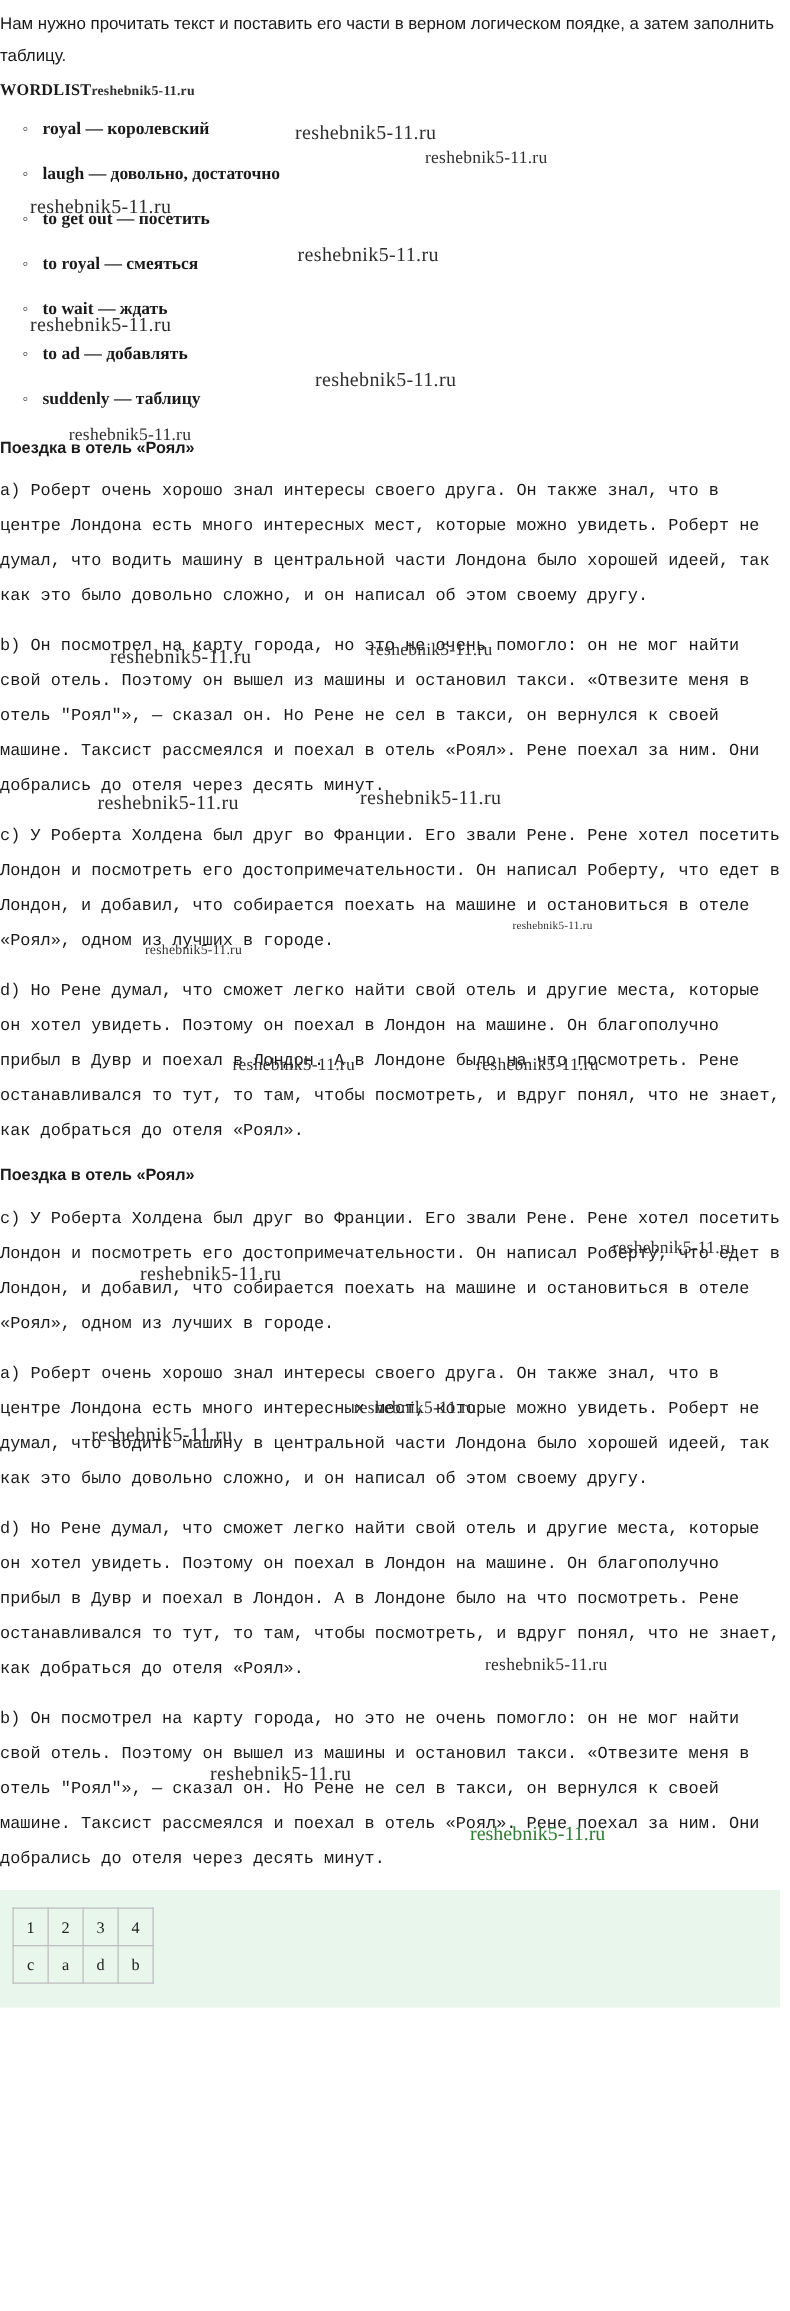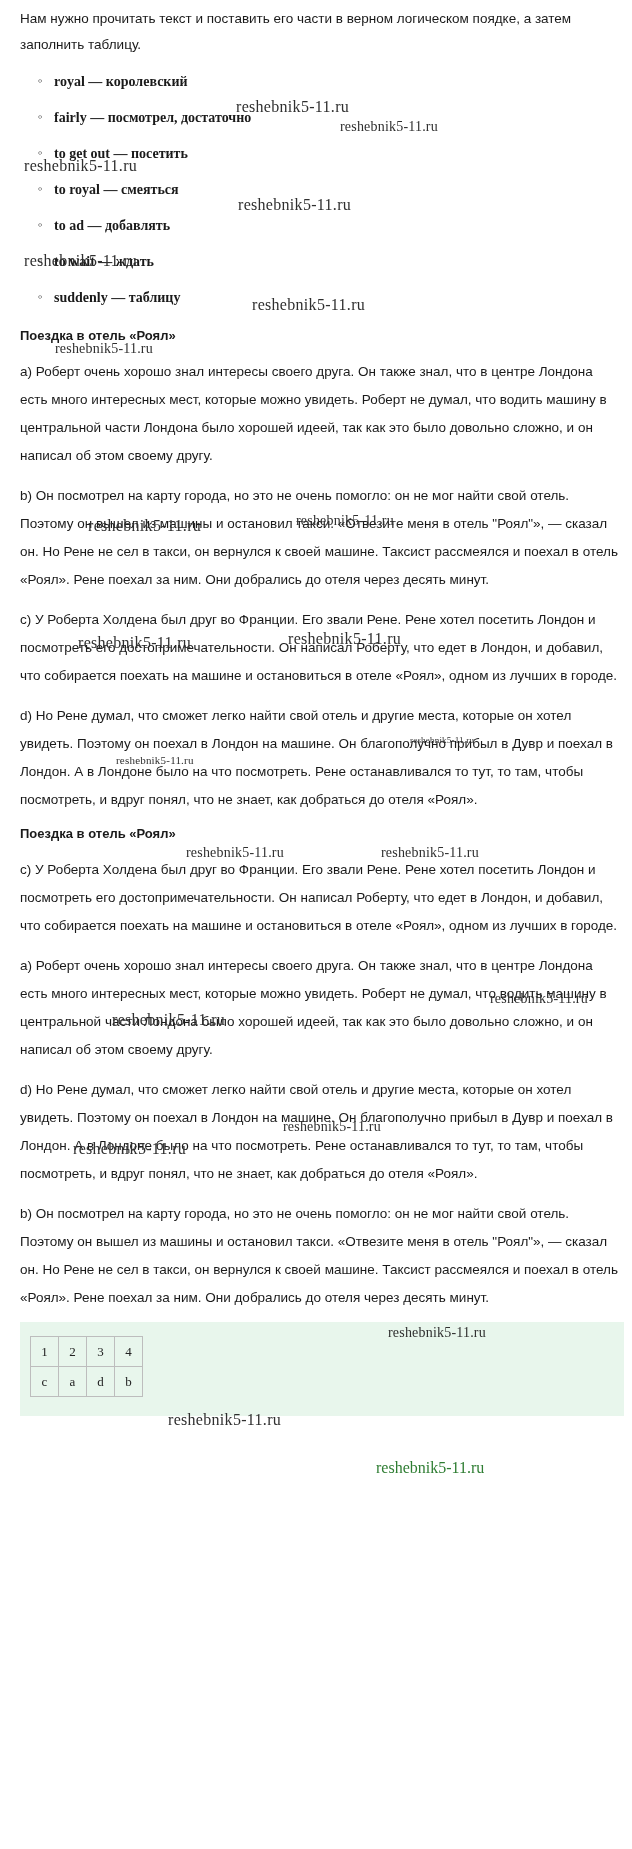--- a/index.html
+++ b/index.html
@@ -10,21 +10,21 @@
     width: 632px;
     background: #ffffff;
     font-family: "Liberation Sans", sans-serif;
     color: #1a1a1a;
     position: relative;
   }
   .page {
     position: relative;
     width: 632px;
     min-height: 1849px;
-    padding: 6px 8px 0 20px;
+    padding: 6px 8px 0 0;
     box-sizing: border-box;
     overflow: hidden;
   }
   .intro {
     font-size: 13.5px;
     line-height: 26px;
     margin: 0 0 4px 0;
   }
   .wordlist-title {
     font-weight: bold;
@@ -58,20 +58,21 @@
     font-weight: bold;
     font-size: 13px;
     margin: 10px 0 2px 0;
     line-height: 20px;
   }
   p.para {
     font-size: 13.5px;
     line-height: 28px;
     margin: 12px 0 2px 0;
     text-align: left;
+    font-family: Liberation Mono, monospace;
   }
   table.answers {
     border-collapse: collapse;
     margin-top: 8px;
     margin-left: 2px;
   }
   table.answers td {
     border: 1px solid #bdbdbd;
     width: 25px;
     height: 27px;
@@ -102,28 +103,31 @@
   .wm.xs  { font-size: 9px; letter-spacing: .2px; }
   .wm.green { color: #2e7d32; font-size: 16px; }
 </style>
 </head>
 <body>
 
 <div class="page">
 
   <p class="intro">Нам нужно прочитать текст и поставить его части в верном логическом поядке, а затем заполнить таблицу.</p>
 
+  <div class="wordlist-title">
+    <span>WORDLIST</span><span class="wm sm" style="position:relative;left:0;top:0;display:inline;">reshebnik5-11.ru</span>
+  </div>
 
   <ul class="wordlist">
     <li>royal — королевский</li>
-    <li>fairly — посмотрел, достаточно</li>
+    <li>laugh — довольно, достаточно</li>
     <li>to get out — посетить</li>
     <li>to royal — смеяться</li>
+    <li>to wait — ждать</li>
     <li> to ad — добавлять</li>
-    <li>to wait — ждать</li>
     <li>suddenly — таблицу</li>
   </ul>
 
   <div class="section-head">Поездка в отель «Роял»</div>
   <p class="para">a) Роберт очень хорошо знал интересы своего друга. Он также знал, что в центре Лондона есть много интересных мест, которые можно увидеть. Роберт не думал, что водить машину в центральной части Лондона было хорошей идеей, так как это было довольно сложно, и он написал об этом своему другу.</p>
   <p class="para">b) Он посмотрел на карту города, но это не очень помогло: он не мог найти свой отель. Поэтому он вышел из машины и остановил такси. «Отвезите меня в отель "Роял"», — сказал он. Но Рене не сел в такси, он вернулся к своей машине. Таксист рассмеялся и поехал в отель «Роял». Рене поехал за ним. Они добрались до отеля через десять минут.</p>
   <p class="para">c) У Роберта Холдена был друг во Франции. Его звали Рене. Рене хотел посетить Лондон и посмотреть его достопримечательности. Он написал Роберту, что едет в Лондон, и добавил, что собирается поехать на машине и остановиться в отеле «Роял», одном из лучших в городе.</p>
   <p class="para">d) Но Рене думал, что сможет легко найти свой отель и другие места, которые он хотел увидеть. Поэтому он поехал в Лондон на машине. Он благополучно прибыл в Дувр и поехал в Лондон. А в Лондоне было на что посмотреть. Рене останавливался то тут, то там, чтобы посмотреть, и вдруг понял, что не знает, как добраться до отеля «Роял».</p>
 
   <div class="section-head">Поездка в отель «Роял»</div>

